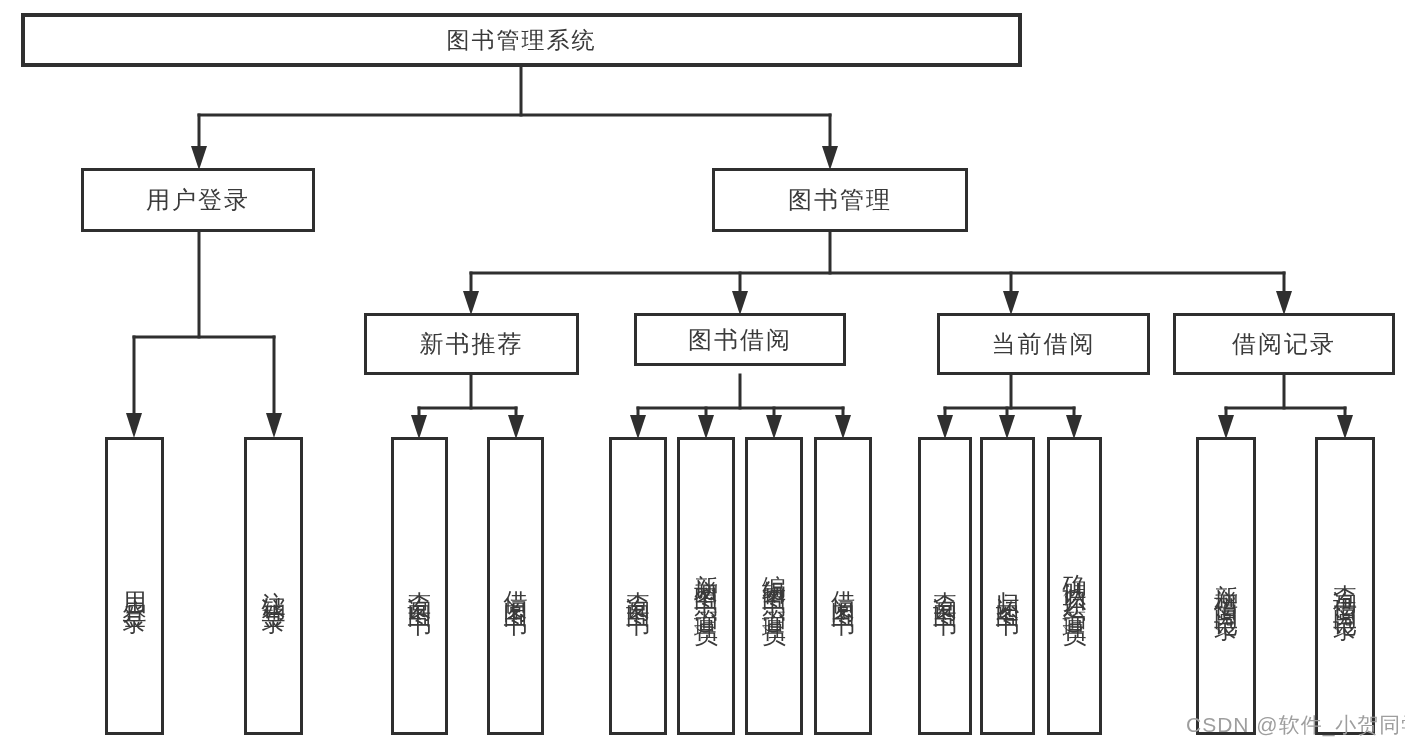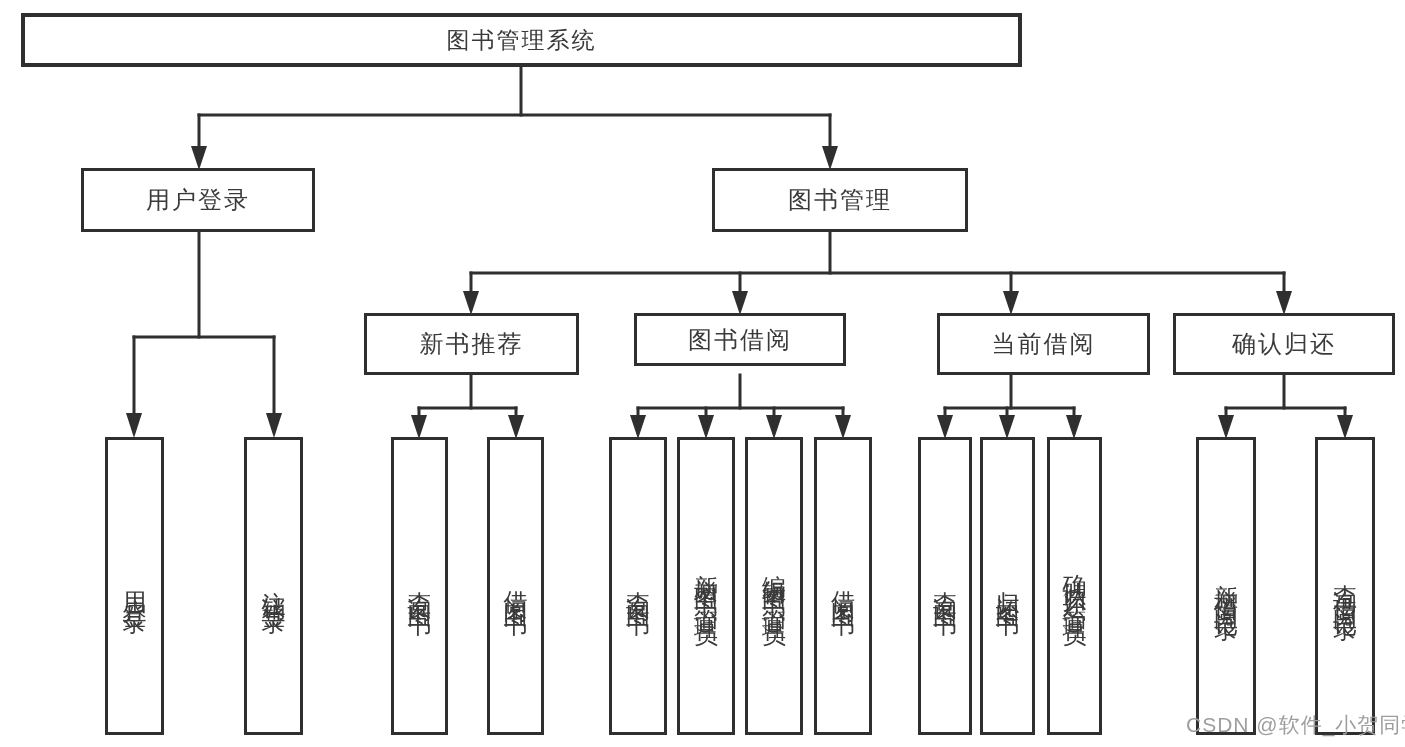--- a/index.html
+++ b/index.html
@@ -146,21 +146,21 @@
   </svg>
 
   <div class="box hbox root-box" id="n-root">图书管理系统</div>
 
   <div class="box hbox" id="n-user-login">用户登录</div>
   <div class="box hbox" id="n-book-mgmt">图书管理</div>
 
   <div class="box hbox" id="n-new-books">新书推荐</div>
   <div class="box hbox" id="n-book-borrow">图书借阅</div>
   <div class="box hbox" id="n-cur-borrow">当前借阅</div>
-  <div class="box hbox" id="n-records">确认归还</div>
+  <div class="box hbox" id="n-records">借阅记录</div>
 
   <div class="box vbox leaf" id="l-user-login">用户登录</div>
   <div class="box vbox leaf" id="l-logout">注销登录</div>
 
   <div class="box vbox leaf" id="l-nb-search">查询图书</div>
   <div class="box vbox leaf" id="l-nb-borrow">借阅图书</div>
 
   <div class="box vbox leaf" id="l-bb-search">查询图书</div>
   <div class="box vbox leaf" id="l-bb-add">新增图书（管理员）</div>
   <div class="box vbox leaf" id="l-bb-edit">编辑图书（管理员）</div>

